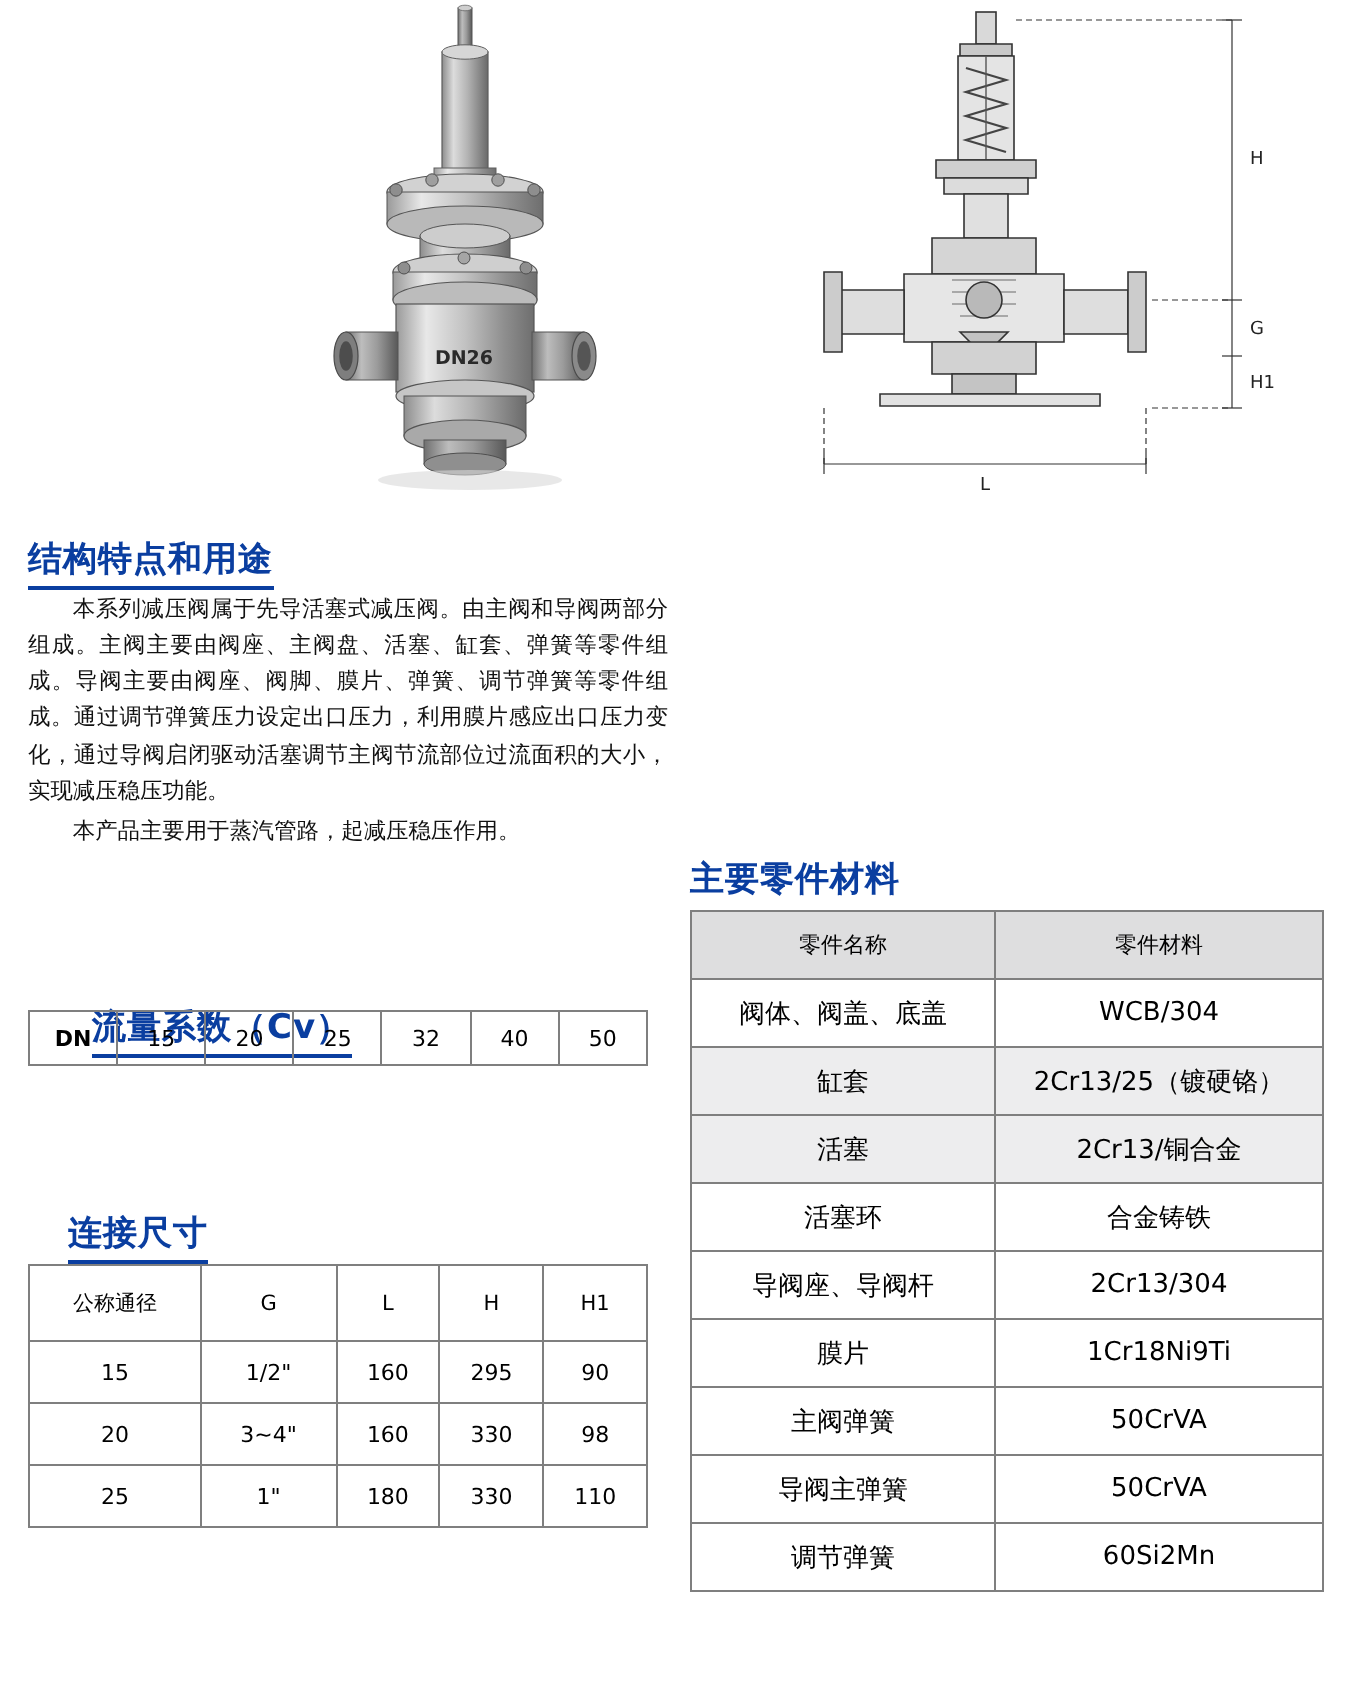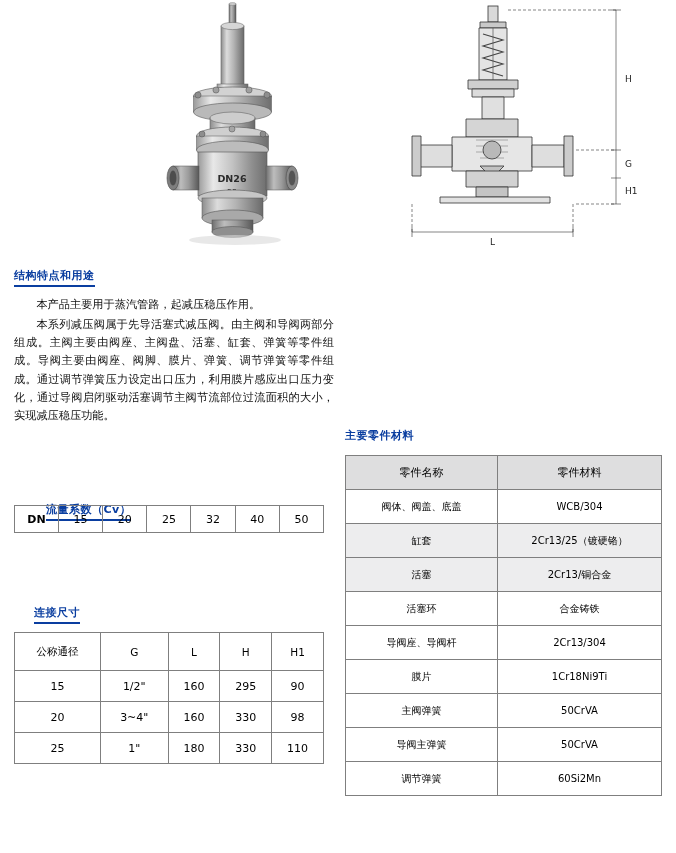--- a/index.html
+++ b/index.html
@@ -34,21 +34,21 @@
   .illus-right {
     position: absolute;
     left: 380px; top: 0;
     width: 290px; height: 255px;
   }
 
   
   .sec-title {
     color: #0a3ea0;
     font-weight: bold;
-    font-size: 11px;
+    font-size: 17px;
     letter-spacing: 0.5px;
   }
   .sec-title.u {
     border-bottom: 2px solid #0a3ea0;
     display: inline-block;
     padding-bottom: 2px;
   }
 
   #heading-structure {
     position: absolute;
@@ -115,21 +115,21 @@
   #table-mat {
     position: absolute;
     left: 345px; top: 455px;
     width: 317px;
   }
   #table-mat th {
     height: 34px;
     background: #dededf;
     font-size: 11px;
   }
-  #table-mat td { height: 34px; font-size: 10px; }
+  #table-mat td { height: 34px; font-size: 13px; }
   #table-mat td:first-child { width: 152px; }
   .mat-shade { background: #ededee; }
 </style>
 </head>
 <body>
 
 <div class="page">
 
   <div class="illus-area">
 
@@ -273,22 +273,22 @@
       <text x="245" y="82" font-size="9" fill="#222">H</text>
       <text x="245" y="167" font-size="9" fill="#222">G</text>
       <text x="245" y="194" font-size="9" fill="#222">H1</text>
       <text x="110" y="245" font-size="9" fill="#222">L</text>
     </svg>
   </div>
 
   <div id="heading-structure" class="sec-title u">结构特点和用途</div>
 
   <div class="body-text">
+    <p>本系列减压阀属于先导活塞式减压阀。由主阀和导阀两部分组成。主阀主要由阀座、主阀盘、活塞、缸套、弹簧等零件组成。导阀主要由阀座、阀脚、膜片、弹簧、调节弹簧等零件组成。通过调节弹簧压力设定出口压力，利用膜片感应出口压力变化，通过导阀启闭驱动活塞调节主阀节流部位过流面积的大小，实现减压稳压功能。</p>
     <p>本产品主要用于蒸汽管路，起减压稳压作用。</p>
-    <p>本系列减压阀属于先导活塞式减压阀。由主阀和导阀两部分组成。主阀主要由阀座、主阀盘、活塞、缸套、弹簧等零件组成。导阀主要由阀座、阀脚、膜片、弹簧、调节弹簧等零件组成。通过调节弹簧压力设定出口压力，利用膜片感应出口压力变化，通过导阀启闭驱动活塞调节主阀节流部位过流面积的大小，实现减压稳压功能。</p>
   </div>
 
   <div id="heading-cv" class="sec-title u">流量系数（Cv）</div>
 
   <table id="table-cv">
     <tbody>
       <tr>
         <td>DN</td>
         <td>15</td>
         <td>20</td>

